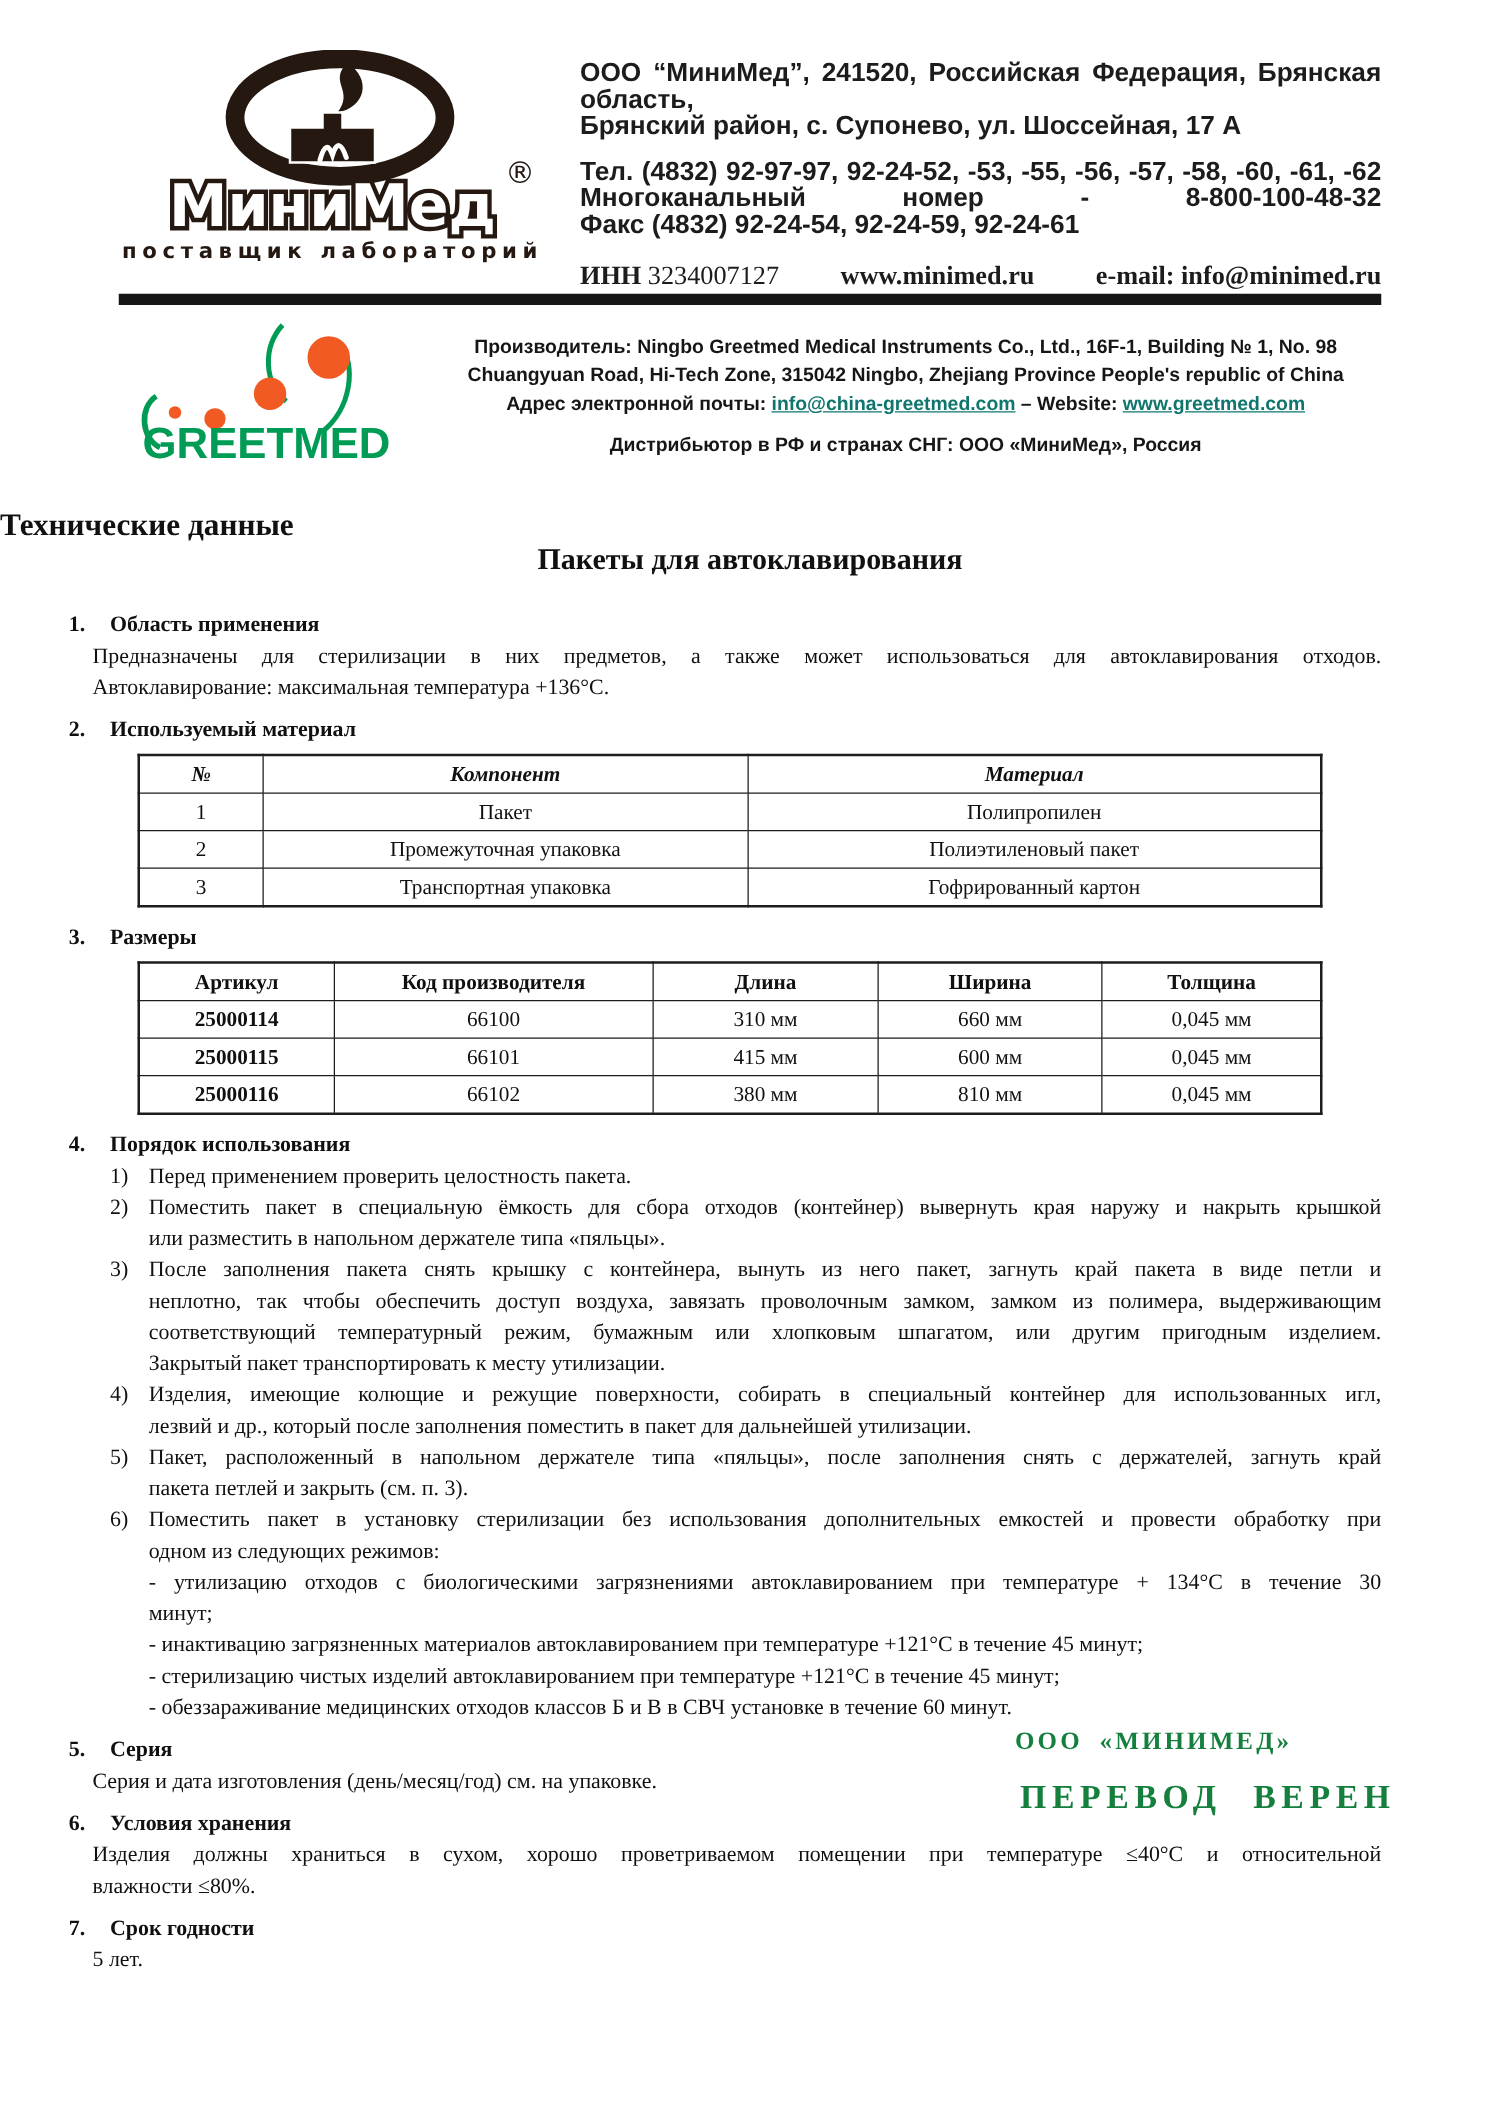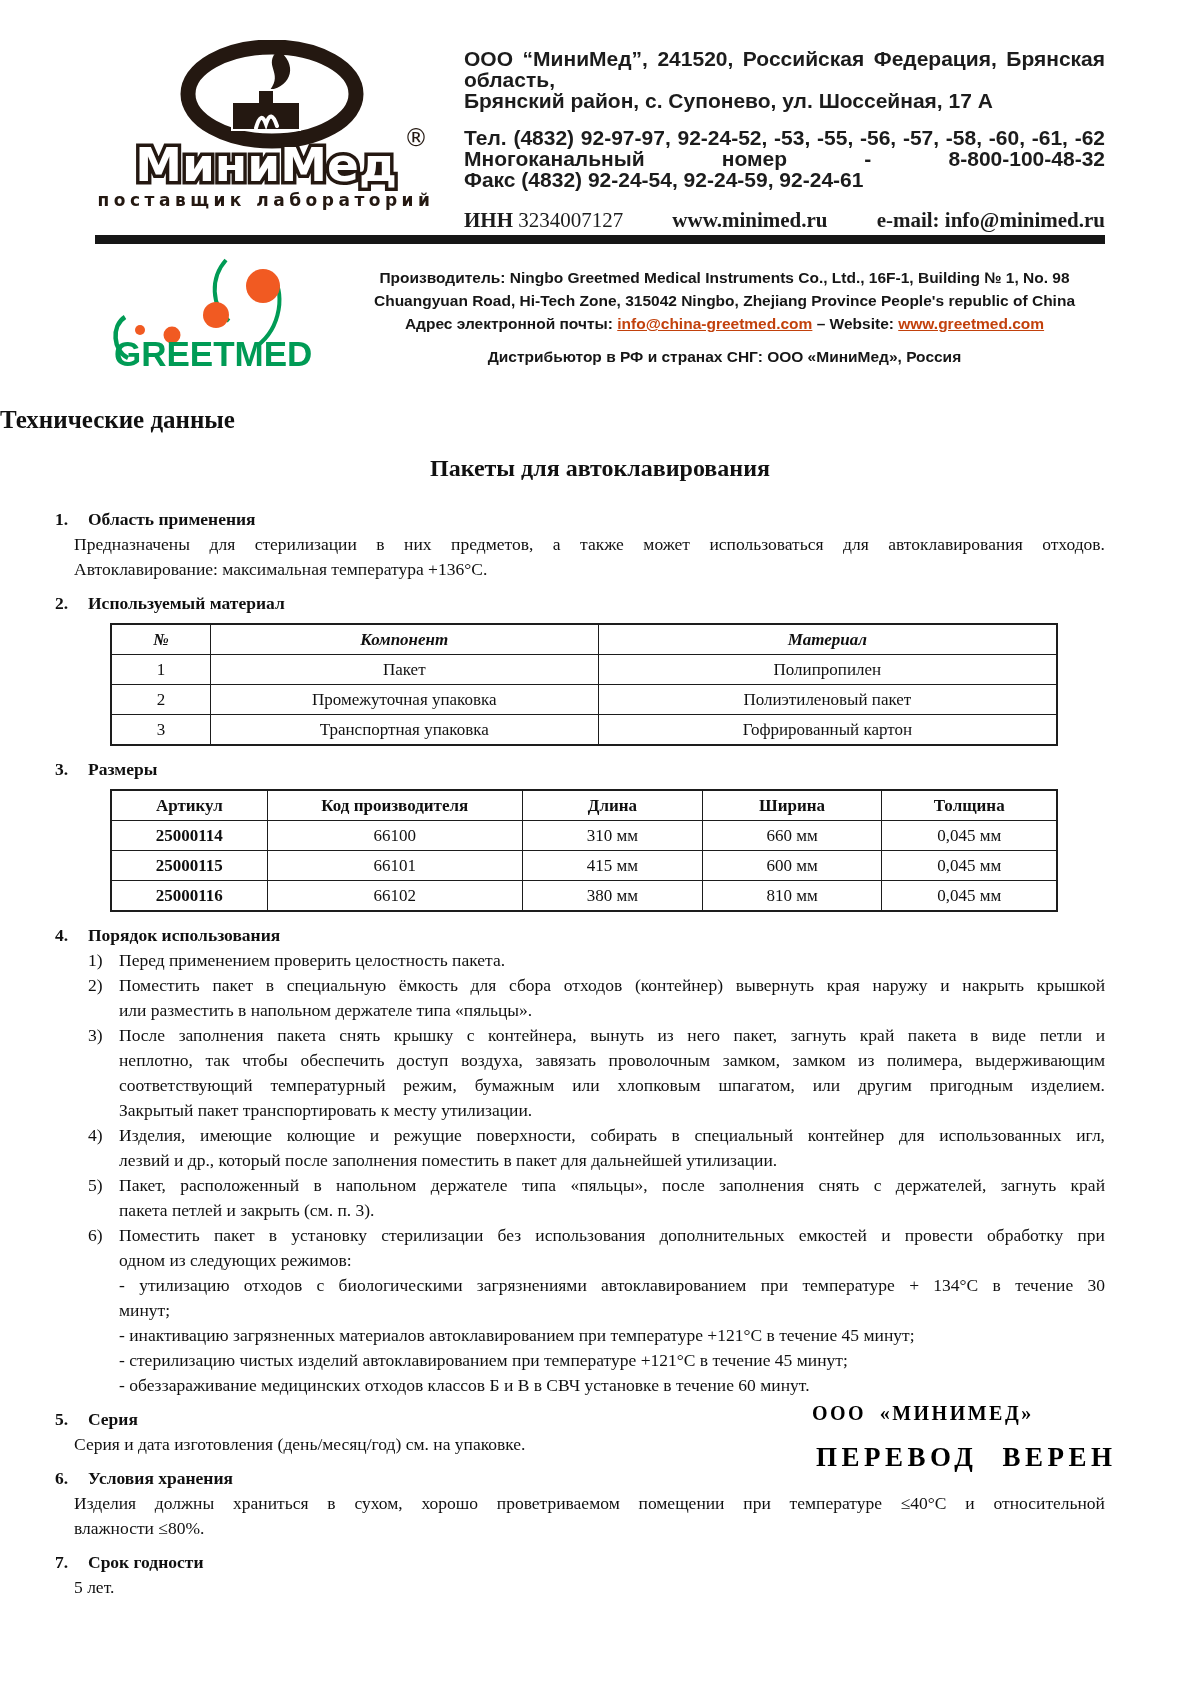--- a/index.html
+++ b/index.html
@@ -24,26 +24,26 @@
   .divider { height:9px; background:#161616; margin:4px 95px 0 95px; }
 
   
   .manufacturer { display:flex; padding:10px 95px 0 106px; }
   .greetmed { width:238px; flex:none; }
   .man-text {
     flex:1; text-align:center; padding-top:12px;
     font-family:"Liberation Sans",sans-serif; font-weight:bold;
     font-size:15.5px; line-height:23px; color:#161616;
   }
-  .man-text a { color:#c2410c; text-decoration:underline; }
+  .man-text a { color:#0f766e; text-decoration:underline; }
   .distributor { margin-top:10px; }
 
   
   .title1 { text-align:left; font-weight:bold; font-size:25px; margin-top:30px; }
-  .title2 { text-align:center; font-weight:bold; font-size:24px; margin-top:21px; }
+  .title2 { text-align:center; font-weight:bold; font-size:24px; }
 
   
   .content { margin:25px 95px 0 55px; font-size:17.5px; line-height:25px; color:#101010; }
   .sec-head { display:flex; font-weight:bold; font-size:17.5px; margin-top:9px; }
   .sec-num { width:33px; flex:none; }
   .sec-body { margin-left:19px; }
   .jline { text-align:justify; text-align-last:justify; }
   .jline.jlast { text-align-last:left; }
 
   table { border-collapse:collapse; width:948px; margin:7px 0 11px 55px;
@@ -52,21 +52,21 @@
   .t-materials th { font-weight:bold; font-style:italic; }
   .t-sizes th { font-weight:bold; }
   .cell-bold { font-weight:bold; }
 
   .oli { display:flex; margin-left:33px; }
   .oli-num { width:31px; flex:none; }
   .oli-text { flex:1; }
 
   .s5-wrap { position:relative; }
   .stamp {
-    position:absolute; left:757px; top:-6px; color:#000000;
+    position:absolute; left:757px; top:-6px; color:#15803d;
     font-family:"Liberation Serif",serif; font-weight:bold; white-space:nowrap;
   }
   .stamp-l1 { font-size:20px; letter-spacing:2.5px; word-spacing:6px; }
   .stamp-l2 { font-size:27px; letter-spacing:4.5px; word-spacing:14px; margin-top:19px; margin-left:4px; }
 </style>
 </head>
 <body>
 
 <div class="header">
   <div class="logo-block">

